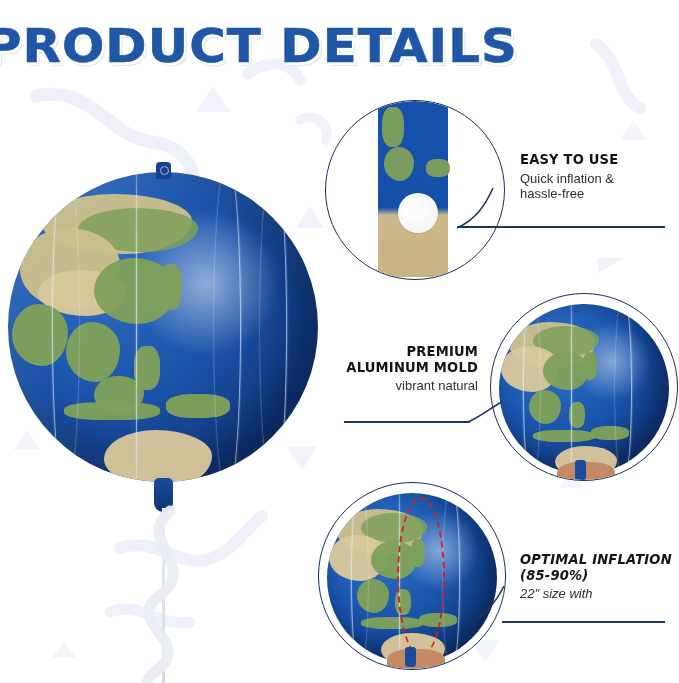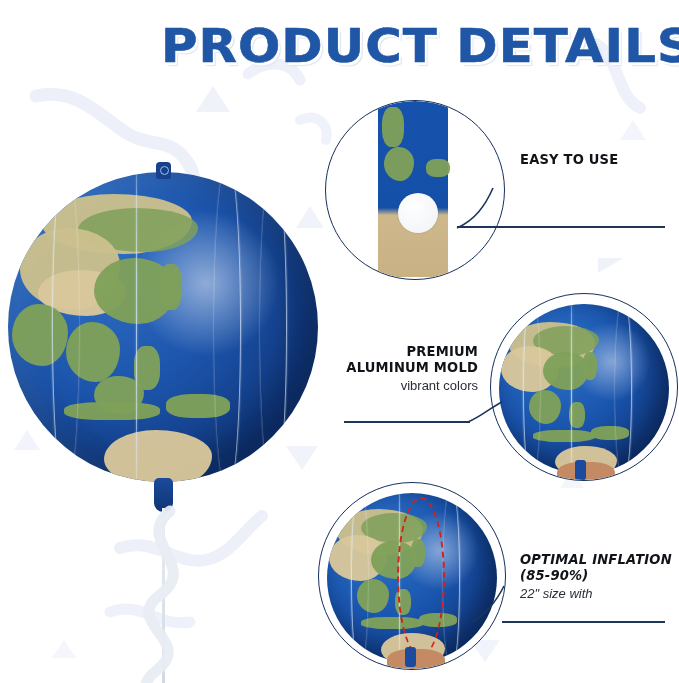--- a/index.html
+++ b/index.html
@@ -9,21 +9,21 @@
     font-family:"Liberation Sans", sans-serif;
     position:relative;
   }
   #stage{position:absolute;inset:0;width:679px;height:683px;overflow:hidden;background:#fff;}
 
   
   .bg-layer{position:absolute;inset:0;pointer-events:none;}
   .tri{position:absolute;width:0;height:0;opacity:.55;}
 
   
-  .title-wrap{position:absolute;left:0;top:18px;width:679px;text-align:right;}
+  .title-wrap{position:absolute;left:0;top:18px;width:679px;text-align:left;}
   .title{
     display:inline-block;
     font-family:"DejaVu Sans", sans-serif;
     font-weight:700;
     font-size:47px;
     letter-spacing:1px;
     color:#1f56a5;
     transform:scaleX(1.06);
     text-shadow:
        2px 3px 0 #ffffff,
@@ -163,20 +163,24 @@
       <div class="land g" style="left:100px;top:58px;width:24px;height:18px;border-radius:40%;"></div>
       <div class="panel-dot"></div>
     </div>
   </div>
   <svg class="conn" style="left:455px;top:186px;" width="220" height="44">
     <path d="M2,42 C20,34 30,20 38,2" stroke="#1d3558" stroke-width="1.6" fill="none"></path>
   </svg>
   <div class="rule" style="left:457px;top:226px;width:208px;"></div>
   <div class="callout" style="left:520px;top:152px;width:150px;">
     <div class="c-head">EASY TO USE</div>
+    <div class="c-body">
+      <div>Quick inflation &amp;</div>
+      <div>hassle-free</div>
+    </div>
   </div>
 
   <div class="inset" style="left:490px;top:293px;width:186px;height:186px;">
     <div class="inset-inner">
       <div class="mini-globe" style="left:8px;top:10px;width:170px;height:170px;">
         <div class="land t" style="left:10px;top:18px;width:86px;height:46px;"></div>
         <div class="land g" style="left:34px;top:22px;width:66px;height:30px;opacity:.85;"></div>
         <div class="land d" style="left:2px;top:42px;width:58px;height:46px;"></div>
         <div class="land g" style="left:44px;top:48px;width:46px;height:38px;"></div>
         <div class="land g" style="left:84px;top:48px;width:14px;height:28px;border-radius:40%;"></div>
@@ -196,21 +200,21 @@
   <svg class="conn" style="left:466px;top:400px;" width="40" height="40">
     <path d="M36,2 C24,8 16,16 2,22" stroke="#1d3558" stroke-width="1.6" fill="none"></path>
   </svg>
   <div class="rule" style="left:344px;top:421px;width:126px;"></div>
   <div class="callout right-align" style="left:330px;top:344px;width:148px;text-align:right;">
     <div class="c-head">
       <div>PREMIUM</div>
       <div>ALUMINUM MOLD</div>
     </div>
     <div class="c-body">
-      <div>vibrant colors</div>
+      <div>vibrant natural</div>
     </div>
   </div>
 
   <div class="inset" style="left:318px;top:482px;width:186px;height:186px;">
     <div class="inset-inner">
       <div class="mini-globe" style="left:8px;top:10px;width:170px;height:170px;">
         <div class="land t" style="left:10px;top:16px;width:86px;height:46px;"></div>
         <div class="land g" style="left:34px;top:20px;width:66px;height:30px;opacity:.85;"></div>
         <div class="land d" style="left:2px;top:42px;width:58px;height:46px;"></div>
         <div class="land g" style="left:44px;top:48px;width:46px;height:38px;"></div>

